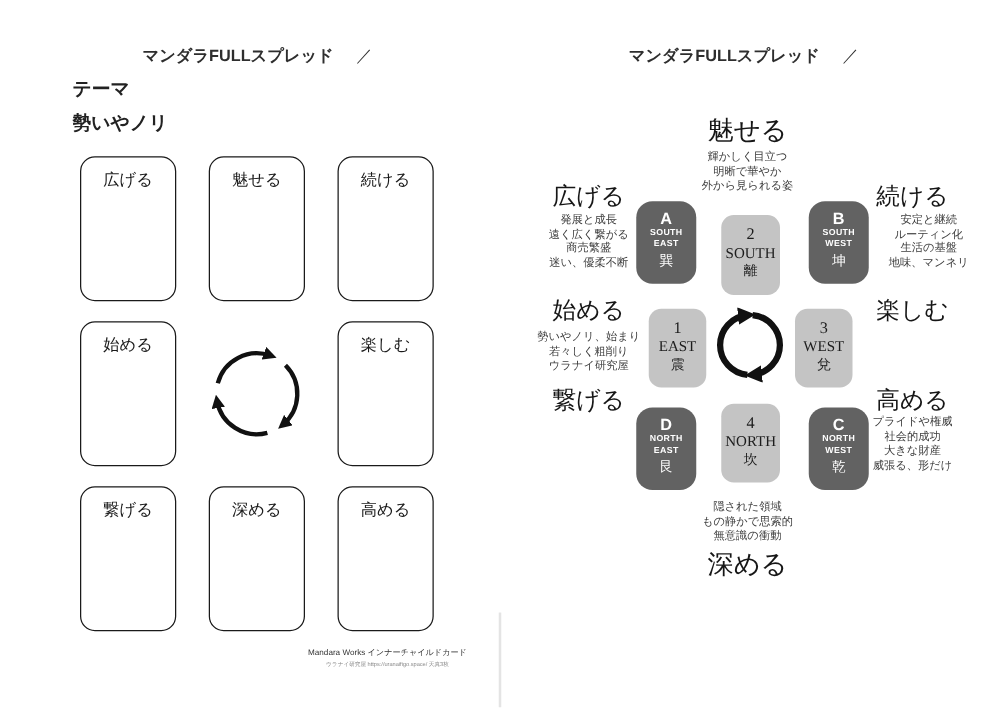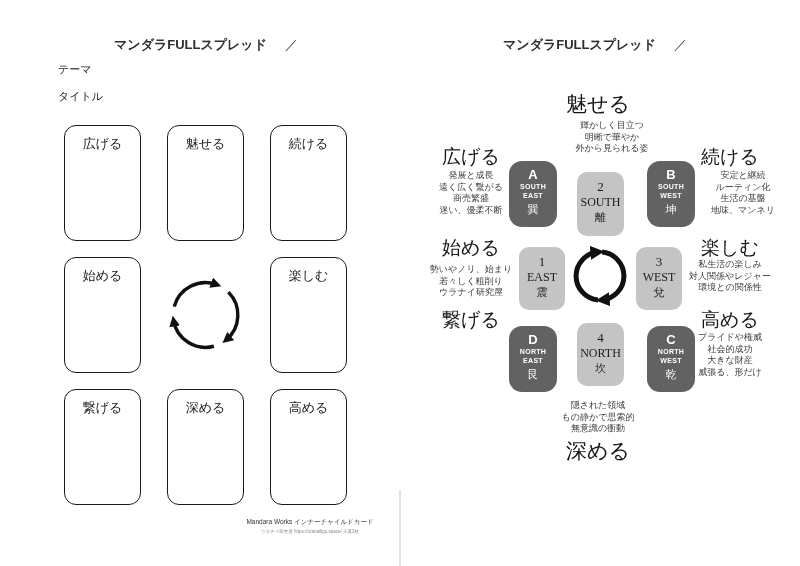--- a/index.html
+++ b/index.html
@@ -10,21 +10,21 @@
   .topbar{position:absolute;left:0;top:0;width:800px;height:3px;background:#3b3b3b;}
   .page-sep{position:absolute;left:399px;top:3px;width:2px;height:563px;background:#e4e4e4;}
   .page{position:absolute;top:0;width:400px;height:490px;background:#ffffff;}
   .page.left{left:0;} .page.right{left:400px;}
 
   .doc-title{position:absolute;font-size:13px;font-weight:bold;color:#2e2e2e;text-align:center;white-space:nowrap;}
   .lp-title{top:36px;left:66px;width:280px;}
   .rp-title{top:36px;left:55px;width:280px;}
   .doc-title .slash{margin-left:18px;font-weight:normal;}
 
-  .lp-label{position:absolute;font-size:11px;font-weight:normal;color:#222;}
+  .lp-label{position:absolute;font-size:15px;font-weight:bold;color:#222;}
   .lp-theme{top:62px;left:58px;}
   .lp-name{top:89px;left:58px;}
 
   .lp-grid{position:absolute;left:64px;top:125px;display:grid;
     grid-template-columns:77px 77px 77px;grid-auto-rows:116px;column-gap:26px;row-gap:16px;}
   .lp-card{box-sizing:border-box;border:1.5px solid #1a1a1a;border-radius:12px;background:#fff;
     text-align:center;font-size:13px;padding-top:9px;color:#1a1a1a;}
   .lp-cycle{display:flex;align-items:center;justify-content:center;overflow:visible;}
 
   .lp-footer{position:absolute;left:225px;top:518px;width:170px;text-align:center;}
@@ -33,21 +33,21 @@
 
   
   .hand{font-family:cursive,sans-serif;color:#161616;text-align:center;white-space:nowrap;}
   .word-lg{font-size:21px;}
   .word-md{font-size:19px;}
   .desc{position:absolute;font-family:"Liberation Serif",serif;font-size:9px;line-height:11.5px;
     color:#3d3d3d;text-align:center;}
   .pos-word{position:absolute;}
 
   .rp-s-word{top:90px;left:98px;width:200px;}
-  .rp-s-desc{top:120px;left:112px;width:200px;}
+  .rp-s-desc{top:120px;left:98px;width:200px;}
   .rp-se-word{top:144px;left:11px;width:120px;}
   .rp-se-desc{top:170px;left:8px;width:126px;}
   .rp-sw-word{top:144px;left:270px;width:120px;}
   .rp-sw-desc{top:170px;left:280px;width:126px;}
   .rp-e-word{top:235px;left:11px;width:120px;}
   .rp-e-desc{top:264px;left:8px;width:126px;}
   .rp-w-word{top:235px;left:270px;width:120px;}
   .rp-w-desc{top:259px;left:267px;width:126px;}
   .rp-ne-word{top:307px;left:11px;width:120px;}
   .rp-ne-desc{top:332px;left:8px;width:126px;}
@@ -81,21 +81,21 @@
 <body>
 
 <div class="topbar"></div>
 <div class="page-sep"></div>
 
 <div class="page left">
   <div class="doc-title lp-title">
     <span>マンダラFULLスプレッド</span><span class="slash">／</span>
   </div>
   <div class="lp-label lp-theme">テーマ</div>
-  <div class="lp-label lp-name">タイトル</div>
+  <div class="lp-label lp-name">勢いやノリ</div>
 
   <div class="lp-grid">
     <div class="lp-card">広げる</div>
     <div class="lp-card">魅せる</div>
     <div class="lp-card">続ける</div>
     <div class="lp-card">始める</div>
     <div class="lp-cycle">
       <svg width="84" height="84" viewBox="0 0 100 100" aria-hidden="true">
         <defs>
           <marker id="ahL" markerUnits="userSpaceOnUse" markerWidth="14" markerHeight="14" viewBox="0 0 13 13" refX="7" refY="6.5" orient="auto">
@@ -148,25 +148,20 @@
   </div>
 
   <div class="pos-word hand word-md rp-e-word">始める</div>
   <div class="desc rp-e-desc">
     <div>勢いやノリ、始まり</div>
     <div>若々しく粗削り</div>
     <div>ウラナイ研究屋</div>
   </div>
 
   <div class="pos-word hand word-md rp-w-word">楽しむ</div>
-  <div class="desc rp-w-desc">
-    <div>私生活の楽しみ</div>
-    <div>対人関係やレジャー</div>
-    <div>環境との関係性</div>
-  </div>
 
   <div class="pos-word hand word-md rp-ne-word">繋げる</div>
 
   <div class="pos-word hand word-md rp-nw-word">高める</div>
   <div class="desc rp-n-desc">
     <div>隠された領域</div>
     <div>もの静かで思索的</div>
     <div>無意識の衝動</div>
   </div>
 

